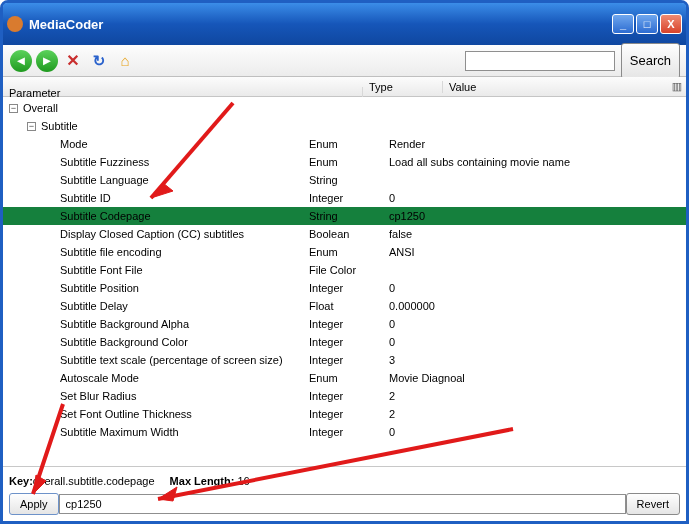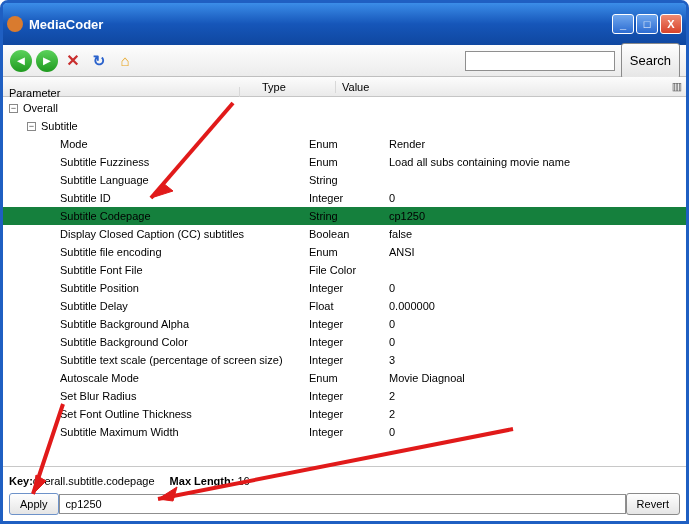--- a/index.html
+++ b/index.html
@@ -100,22 +100,22 @@
   
   .table-header {
     height: 20px;
     background: linear-gradient(to bottom,#fcfcfc,#eaeaea);
     border-bottom: 1px solid #c5c5c5;
     display: flex;
     align-items: center;
     font-weight: normal;
     color: #000;
   }
-  .col-param { width: 237px; padding-left: 6px; border-right:1px solid #d8d8d8;margin-top:12px; }
-  .col-type  { width: 80px;  padding-left: 6px; border-right:1px solid #d8d8d8;margin-left:16px; }
+  .col-param { width: 360px; padding-left: 6px; border-right:1px solid #d8d8d8;margin-top:12px; }
+  .col-type  { width: 80px;  padding-left: 6px; border-right:1px solid #d8d8d8; }
   .col-value { flex:1;       padding-left: 6px; }
   .col-opts  { width: 18px; text-align:center; color:#555; }
   
   .tree {
     flex: 1;
     overflow: auto;
     background: #fff;
     padding-top: 2px;
   }
   .tree-row {

